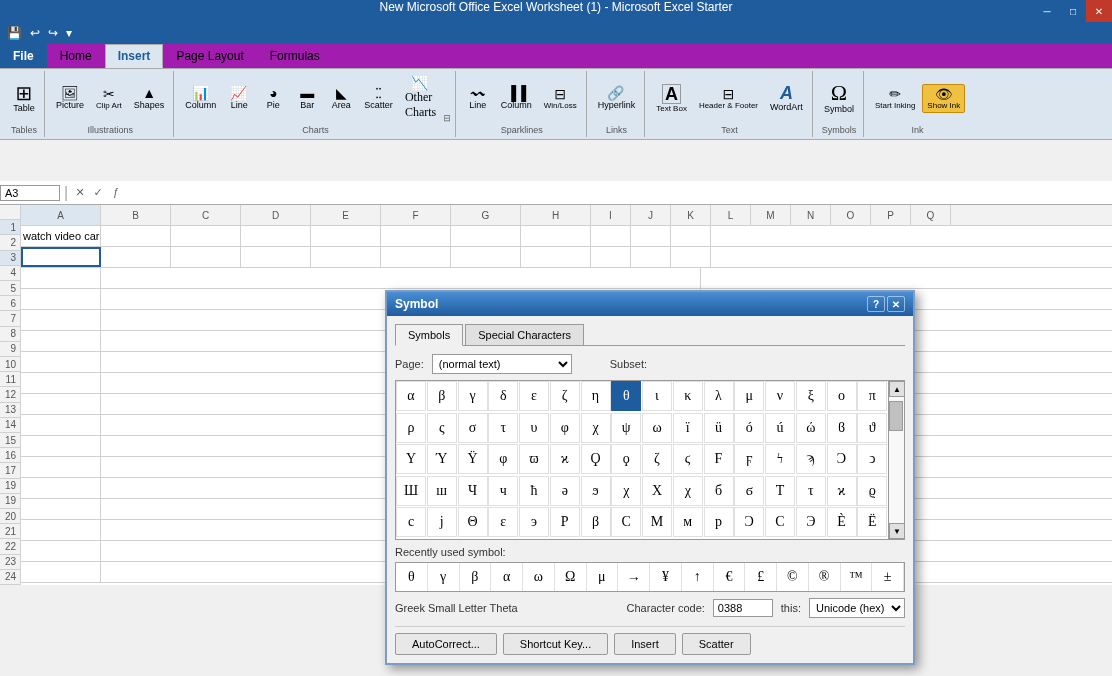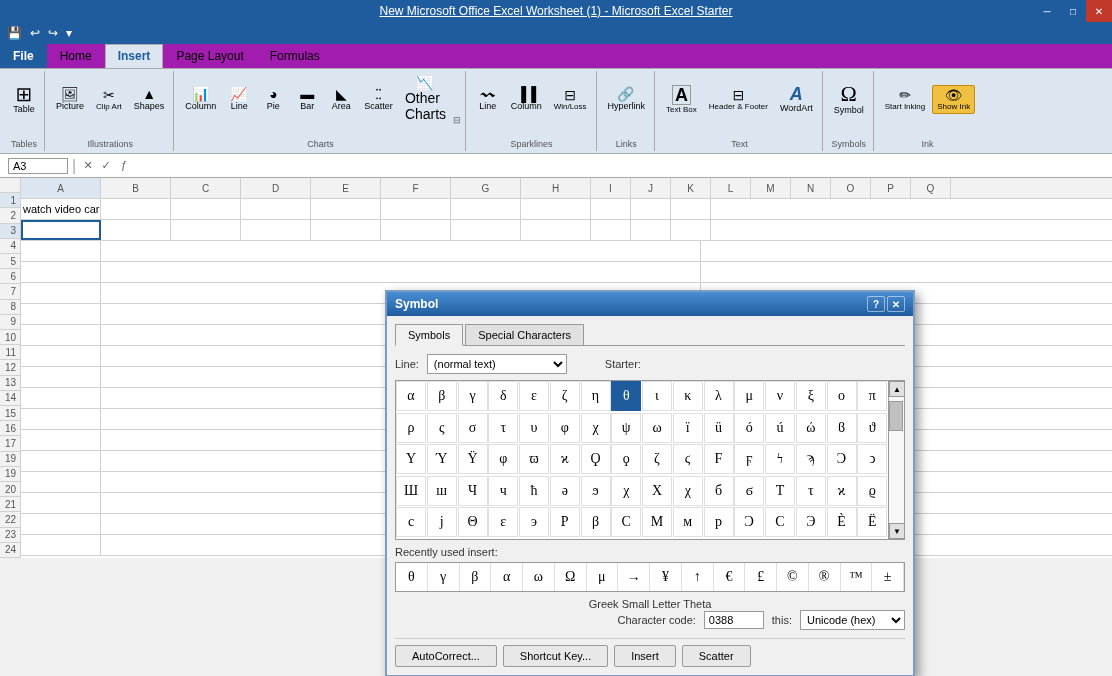--- a/index.html
+++ b/index.html
@@ -4,25 +4,24 @@
   <style>
     * { box-sizing: border-box; margin: 0; padding: 0; }
     body { font-family: 'Segoe UI', Tahoma, Geneva, Verdana, sans-serif; font-size: 11px; background: #f0f0f0; overflow: hidden; }
 
     
     #title-bar {
       background: #1f5c9e;
       color: white;
       height: 22px;
       display: flex;
-      align-items: center;
+      align-items: flex-start;
       justify-content: center;
       font-size: 12px;
       position: relative;
-      text-decoration: underline;
     }
     #title-bar .win-controls {
       position: absolute;
       right: 0;
       top: 0;
       display: flex;
     }
     #title-bar .win-controls span {
       width: 26px;
       height: 22px;
@@ -83,21 +82,21 @@
       display: flex;
       flex-direction: column;
       align-items: center;
       border-right: 1px solid #aaa;
       padding: 2px 4px;
       min-width: 40px;
     }
     .ribbon-group-label {
       font-size: 9px;
       color: #555;
-      margin-top: 14px;
+      margin-top: 2px;
     }
     .ribbon-group-buttons {
       display: flex;
       align-items: center;
       gap: 2px;
       flex: 1;
     }
     .ribbon-btn {
       display: flex;
       flex-direction: column;
@@ -112,23 +111,24 @@
     .ribbon-btn.active { background: #f0c040; border-color: #c8880a; }
     .ribbon-btn .icon { font-size: 20px; line-height: 1; }
     .ribbon-btn .icon-small { font-size: 14px; line-height: 1; }
 
     
     #formula-bar {
       display: flex;
       align-items: center;
       background: white;
       border-bottom: 1px solid #aaa;
-      padding: 1px 8px;
+      padding: 1px 0;
       gap: 4px;
       height: 24px;
+      margin-top: 41px;
     }
     #cell-ref {
       width: 60px;
       border: 1px solid #999;
       padding: 1px 4px;
       font-size: 11px;
     }
     .formula-sep {
       color: #aaa;
       font-size: 16px;
@@ -415,42 +415,41 @@
       font-size: 14px;
       border-right: 1px solid #e0e0e0;
       cursor: pointer;
       font-family: 'Times New Roman', Times, serif;
     }
     #char-name-row {
       display: flex;
       align-items: center;
       margin-top: 6px;
       font-size: 11px;
-      flex-direction: column;
     }
     #char-name {
       flex: 1;
       font-size: 11px;
       color: #333;
     }
     #char-code-row {
       display: flex;
       align-items: center;
       gap: 6px;
     }
     #char-code-label { color: #333; }
     #char-code-input {
       width: 60px;
       border: 1px solid #999;
       padding: 2px 4px;
       font-size: 11px;
     }
     #from-label { color: #333; }
     #from-select {
-      width: 105px;
+      width: 96px;
       font-size: 11px;
       border: 1px solid #999;
       padding: 2px;
       background: white;
     }
 
     
     #dialog-buttons {
       display: flex;
       justify-content: flex-start;
@@ -546,21 +545,21 @@
         <div class="ribbon-btn">
           <span class="icon-small">◣</span>
           <span>Area</span>
         </div>
         <div class="ribbon-btn">
           <span class="icon-small">⁚⁚</span>
           <span>Scatter</span>
         </div>
         <div class="ribbon-btn">
           <span class="icon-small">📉</span>
-          <span style="font-size:14px;">Other<br>Charts</span>
+          <span style="font-size:12px;font-family:Liberation Serif, serif;">Other<br>Charts</span>
         </div>
         <span style="font-size:9px; cursor:pointer; align-self:flex-end; color:#666;">⊟</span>
       </div>
       <div class="ribbon-group-label">Charts</div>
     </div>
 
     <div class="ribbon-group">
       <div class="ribbon-group-buttons">
         <div class="ribbon-btn">
           <span class="icon-small">〰</span>
@@ -798,25 +797,25 @@
       </div>
     </div>
     <div id="dialog-body">
 
       <div id="dialog-tabs">
         <div class="dialog-tab active">Symbols</div>
         <div class="dialog-tab">Special Characters</div>
       </div>
 
       <div id="font-row">
-        <span class="font-row-label">Line:</span>
+        <span class="font-row-label">Page:</span>
         <select class="font-select">
           <option>(normal text)</option>
         </select>
-        <span class="font-row-label" style="margin-left:30px;">Starter:</span>
+        <span class="font-row-label" style="margin-left:30px;">Subset:</span>
       </div>
 
       <div id="symbol-grid-container">
         <div id="symbol-grid">
 
           <div class="sym-cell">α</div>
           <div class="sym-cell">β</div>
           <div class="sym-cell">γ</div>
           <div class="sym-cell">δ</div>
           <div class="sym-cell">ε</div>
@@ -903,21 +902,21 @@
         <div id="sym-scrollbar">
           <div class="scroll-btn">▲</div>
           <div class="scroll-track">
             <div class="scroll-thumb"></div>
           </div>
           <div class="scroll-btn">▼</div>
         </div>
       </div>
 
       <div id="recently-used">
-        <div id="recently-used-label">Recently used insert:</div>
+        <div id="recently-used-label">Recently used symbol:</div>
         <div id="recent-symbols">
           <div class="recent-sym">θ</div>
           <div class="recent-sym">γ</div>
           <div class="recent-sym">β</div>
           <div class="recent-sym">α</div>
           <div class="recent-sym">ω</div>
           <div class="recent-sym">Ω</div>
           <div class="recent-sym">μ</div>
           <div class="recent-sym">→</div>
           <div class="recent-sym">¥</div>

